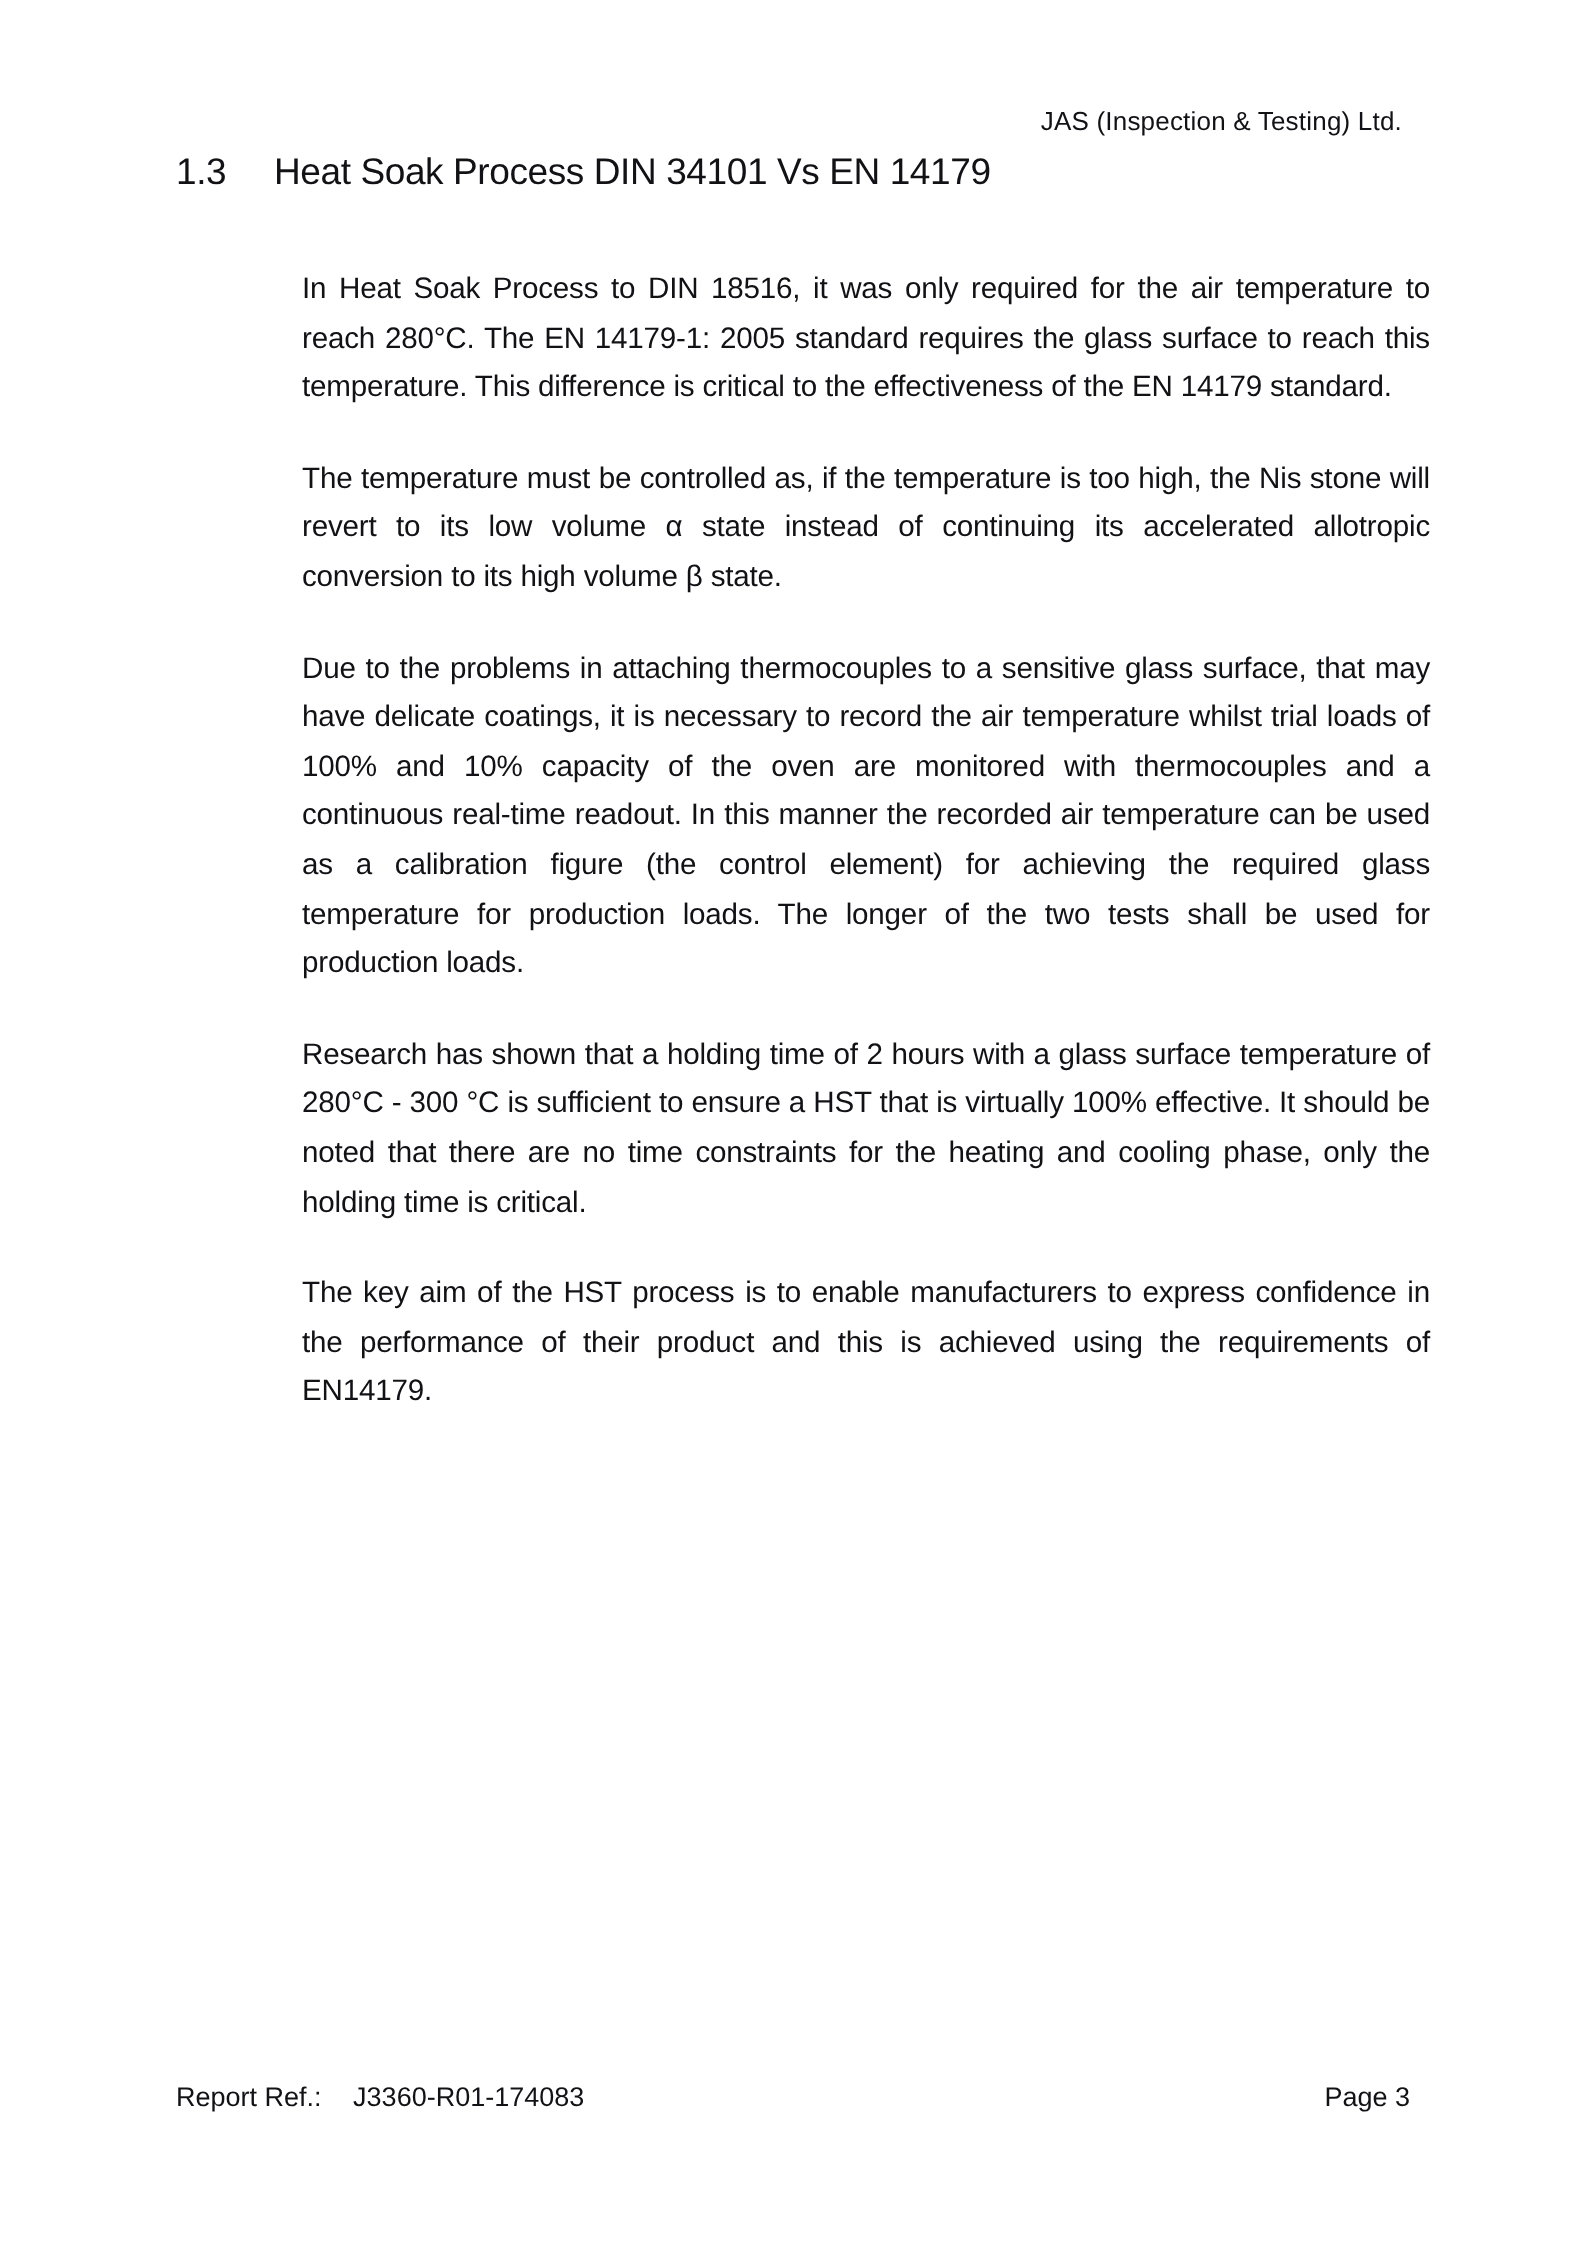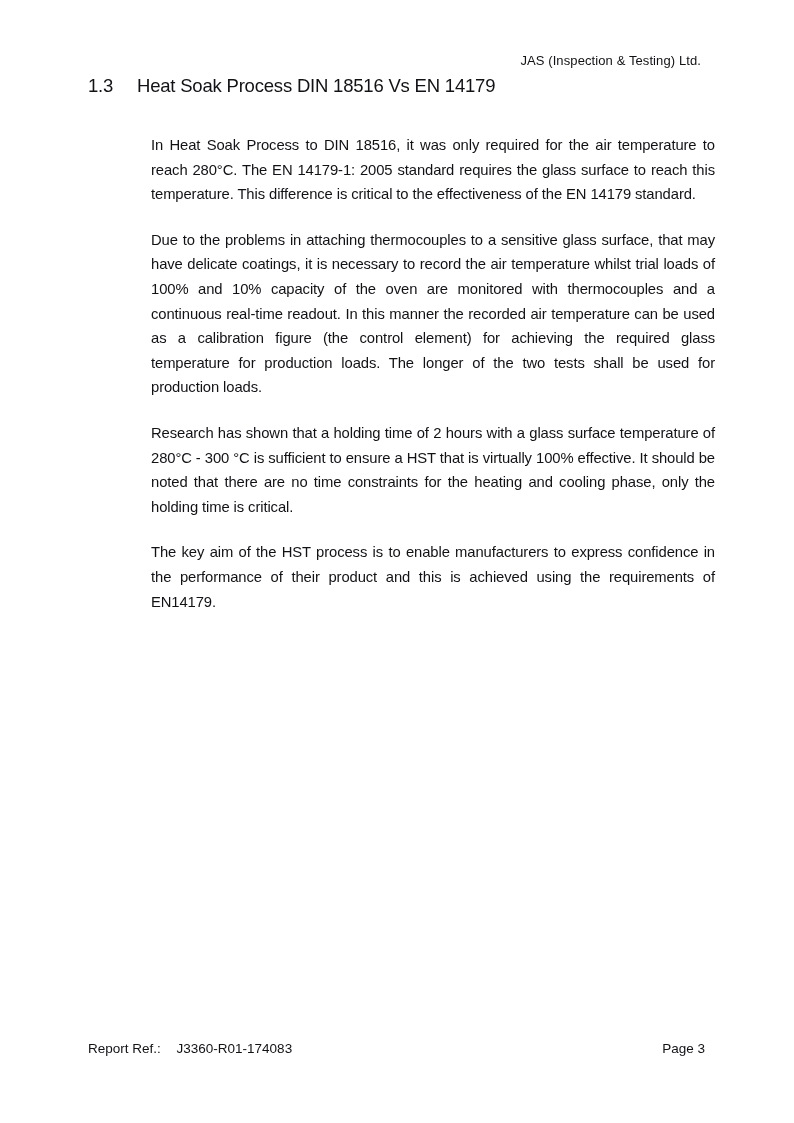--- a/index.html
+++ b/index.html
@@ -77,25 +77,26 @@
 <body>
 
 <div class="page">
 
   <div class="doc-header">
     <span>JAS (Inspection &amp; Testing) Ltd.</span>
   </div>
 
   <h1 class="section-heading">
     <span class="heading-number">1.3</span>
-    <span class="heading-title">Heat Soak Process DIN 18516 Vs EN 14179</span>
+    <span class="heading-title">Heat Soak Process DIN 34101 Vs EN 14179</span>
   </h1>
 
   <div class="content">
     <p>In Heat Soak Process to DIN 18516, it was only required for the air temperature to reach 280°C. The EN 14179-1: 2005 standard requires the glass surface to reach this temperature. This difference is critical to the effectiveness of the EN 14179 standard.</p>
+    <p>The temperature must be controlled as, if the temperature is too high, the Nis stone will revert to its low volume α state instead of continuing its accelerated allotropic conversion to its high volume β state.</p>
     <p>Due to the problems in attaching thermocouples to a sensitive glass surface, that may have delicate coatings, it is necessary to record the air temperature whilst trial loads of 100% and 10% capacity of the oven are monitored with thermocouples and a continuous real-time readout. In this manner the recorded air temperature can be used as a calibration figure (the control element) for achieving the required glass temperature for production loads. The longer of the two tests shall be used for production loads.</p>
     <p>Research has shown that a holding time of 2 hours with a glass surface temperature of 280°C - 300 °C is sufficient to ensure a HST that is virtually 100% effective. It should be noted that there are no time constraints for the heating and cooling phase, only the holding time is critical.</p>
     <p>The key aim of the HST process is to enable manufacturers to express confidence in the performance of their product and this is achieved using the requirements of EN14179.</p>
   </div>
 
   <div class="doc-footer">
     <div>
       <span class="footer-label">Report Ref.:</span>
       <span>J3360-R01-174083</span>
     </div>

